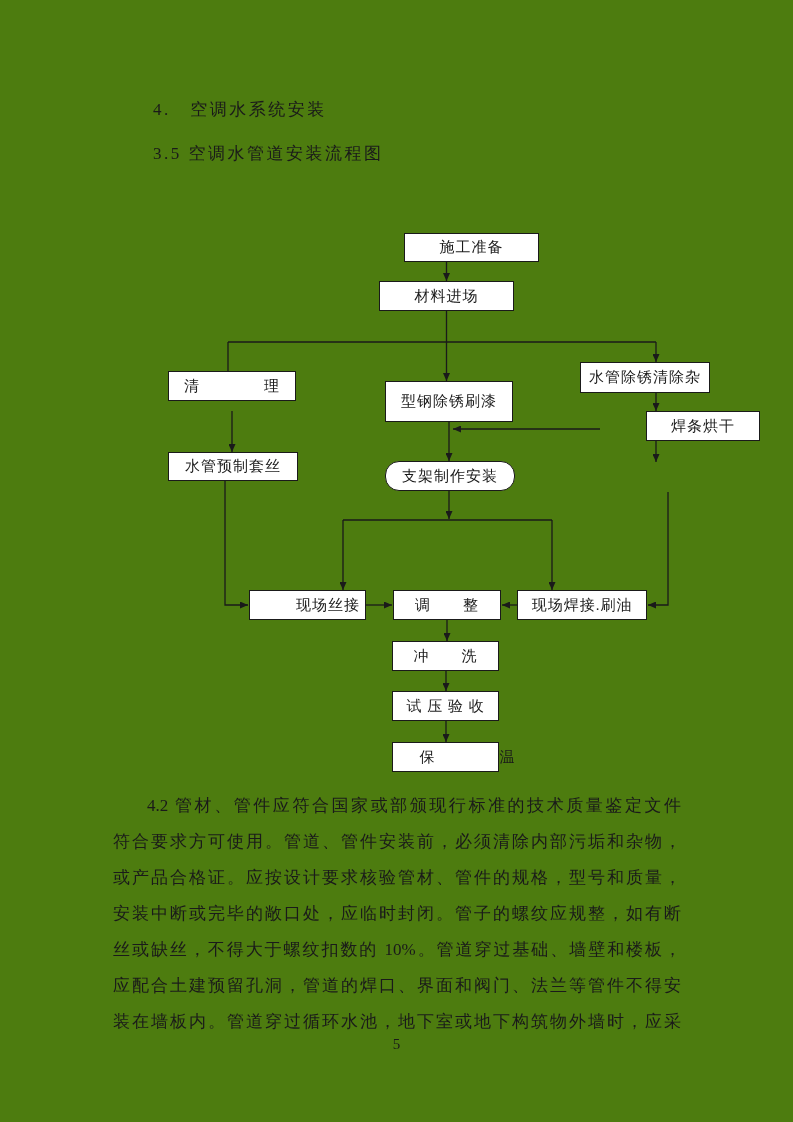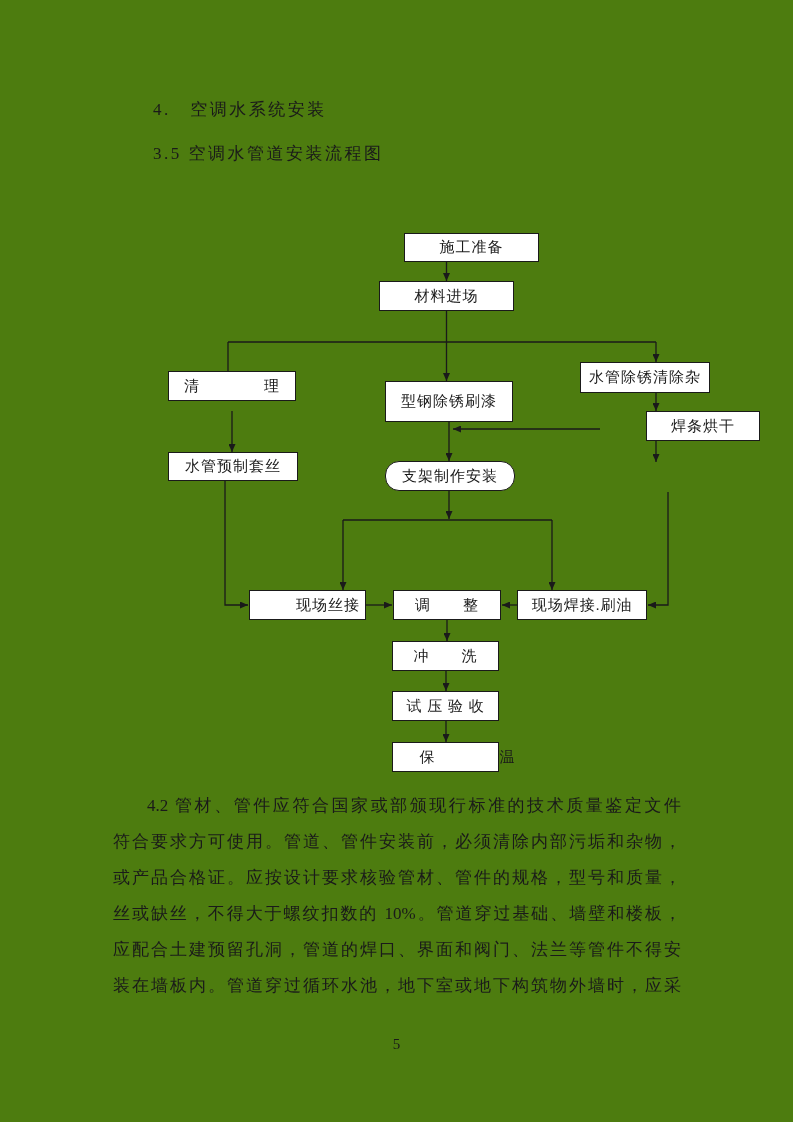--- a/index.html
+++ b/index.html
@@ -121,20 +121,21 @@
   <div class="flow-node" style="left:393px; top:590px; width:108px; height:30px;">调　　整</div>
   <div class="flow-node" style="left:517px; top:590px; width:130px; height:30px;">现场焊接.刷油</div>
   <div class="flow-node" style="left:392px; top:641px; width:107px; height:30px;">冲　　洗</div>
   <div class="flow-node" style="left:392px; top:691px; width:107px; height:30px;">试 压 验 收</div>
   <div class="flow-node" style="left:392px; top:742px; width:107px; height:30px;padding-left:44px;">保　　　　温</div>
 
   <div class="paragraph">
     <div class="line indent">4.2 管材、管件应符合国家或部颁现行标准的技术质量鉴定文件</div>
     <div class="line">符合要求方可使用。管道、管件安装前，必须清除内部污垢和杂物，</div>
     <div class="line">或产品合格证。应按设计要求核验管材、管件的规格，型号和质量，</div>
+    <div class="line">安装中断或完毕的敞口处，应临时封闭。管子的螺纹应规整，如有断</div>
     <div class="line">丝或缺丝，不得大于螺纹扣数的 10%。管道穿过基础、墙壁和楼板，</div>
     <div class="line">应配合土建预留孔洞，管道的焊口、界面和阀门、法兰等管件不得安</div>
     <div class="line">装在墙板内。管道穿过循环水池，地下室或地下构筑物外墙时，应采</div>
   </div>
 
   <div class="page-number">5</div>
 
 </div>
 
 </body></html>

